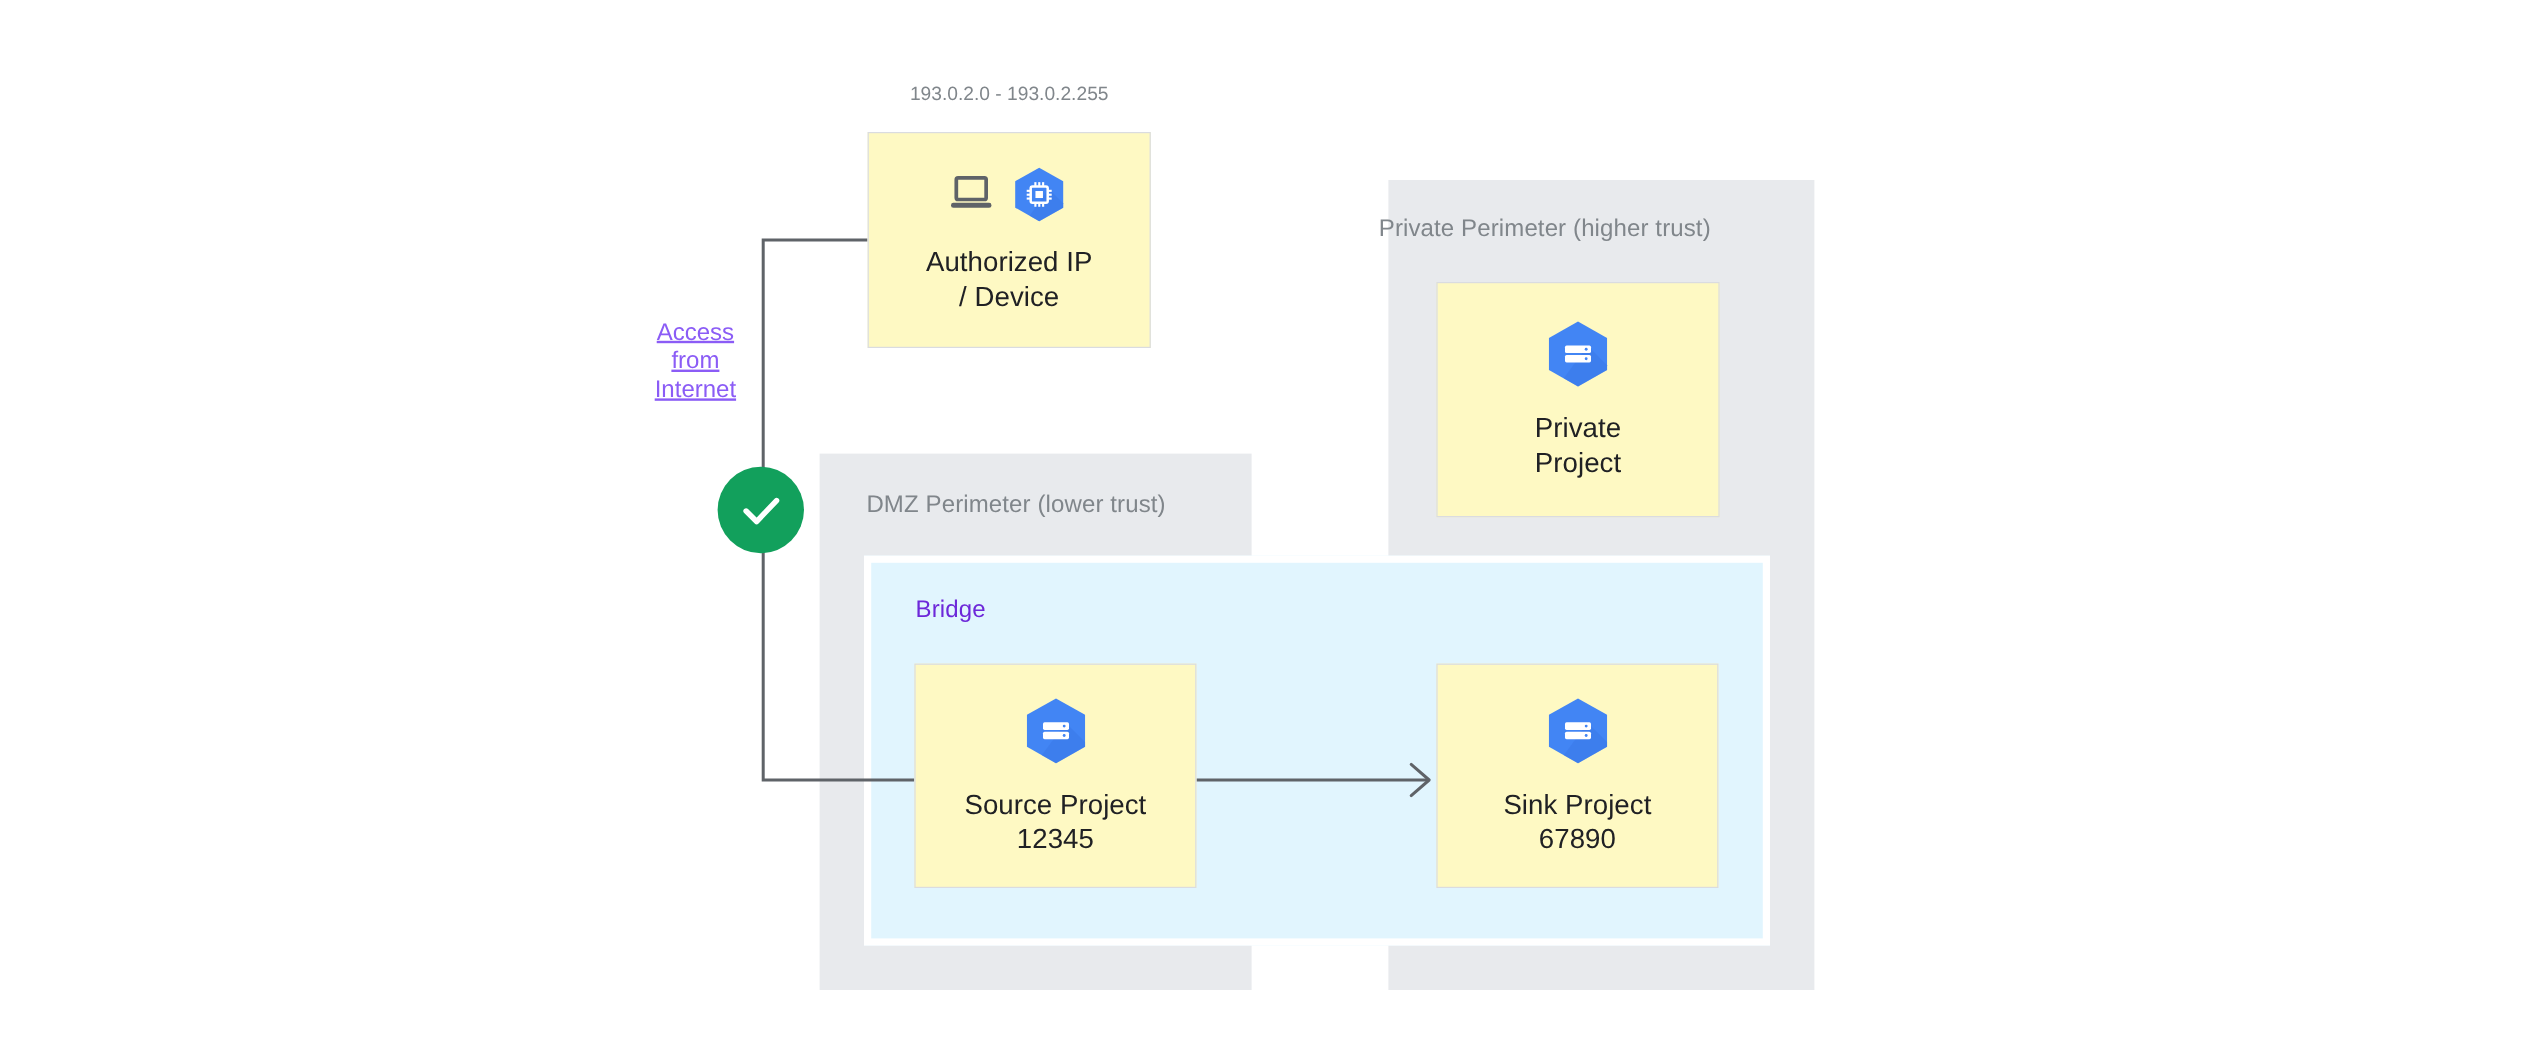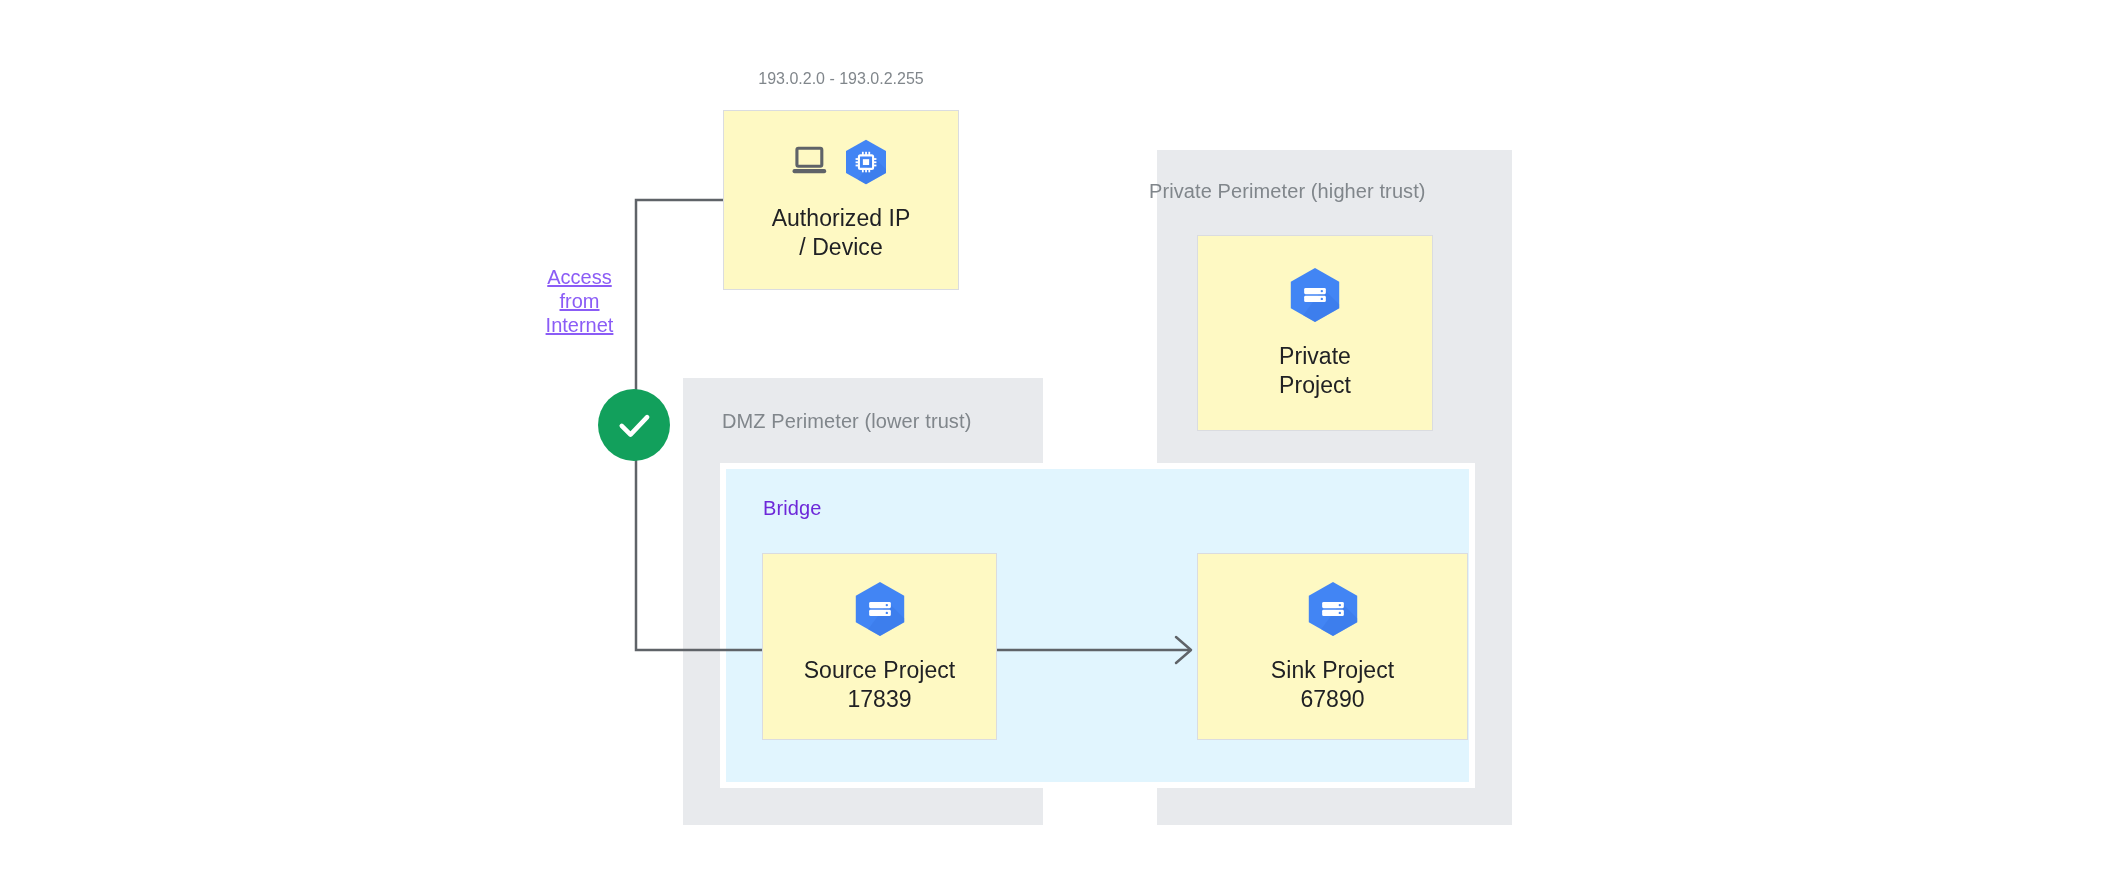--- a/index.html
+++ b/index.html
@@ -77,21 +77,21 @@
   .node-icons {
     display: flex;
     align-items: center;
     justify-content: center;
     gap: 10px;
   }
 
   #authorized-ip-card { left: 723px;  top: 110px; width: 236px; height: 180px; }
   #private-project-card { left: 1197px; top: 235px; width: 236px; height: 196px; }
   #source-project-card  { left: 762px;  top: 553px; width: 235px; height: 187px; }
-  #sink-project-card    { left: 1197px; top: 553px; width: 271px; height: 187px; }
+  #sink-project-card    { left: 1197px; top: 553px; width: 235px; height: 187px; }
 
   
   .connector-svg {
     position: absolute;
     left: 0; top: 0;
     width: 2112px;
     height: 882px;
     pointer-events: none;
     overflow: visible;
   }
@@ -218,21 +218,21 @@
   <div id="source-project-card" class="node-card">
     <svg width="62" height="58" viewBox="0 0 48 46">
       <path d="M24 1.6 L43.2 12.4 L43.2 33.6 L24 44.4 L4.8 33.6 L4.8 12.4 Z" fill="#4285F4"></path>
       <path d="M30.4 17.6 L43.2 30.4 L43.2 33.6 L24 44.4 L14.6 39.1 Z" fill="#3B78E7" opacity="0.55"></path>
       <rect x="15.4" y="17.4" width="17.2" height="5.0" rx="1.1" fill="#ffffff"></rect>
       <rect x="15.4" y="23.6" width="17.2" height="5.0" rx="1.1" fill="#ffffff"></rect>
       <circle cx="29.4" cy="19.9" r="0.95" fill="#4285F4"></circle>
       <circle cx="29.4" cy="26.1" r="0.95" fill="#4285F4"></circle>
     </svg>
     <div class="node-label">Source Project
-17839</div>
+12345</div>
   </div>
 
   <div id="sink-project-card" class="node-card">
     <svg width="62" height="58" viewBox="0 0 48 46">
       <path d="M24 1.6 L43.2 12.4 L43.2 33.6 L24 44.4 L4.8 33.6 L4.8 12.4 Z" fill="#4285F4"></path>
       <path d="M30.4 17.6 L43.2 30.4 L43.2 33.6 L24 44.4 L14.6 39.1 Z" fill="#3B78E7" opacity="0.55"></path>
       <rect x="15.4" y="17.4" width="17.2" height="5.0" rx="1.1" fill="#ffffff"></rect>
       <rect x="15.4" y="23.6" width="17.2" height="5.0" rx="1.1" fill="#ffffff"></rect>
       <circle cx="29.4" cy="19.9" r="0.95" fill="#4285F4"></circle>
       <circle cx="29.4" cy="26.1" r="0.95" fill="#4285F4"></circle>

